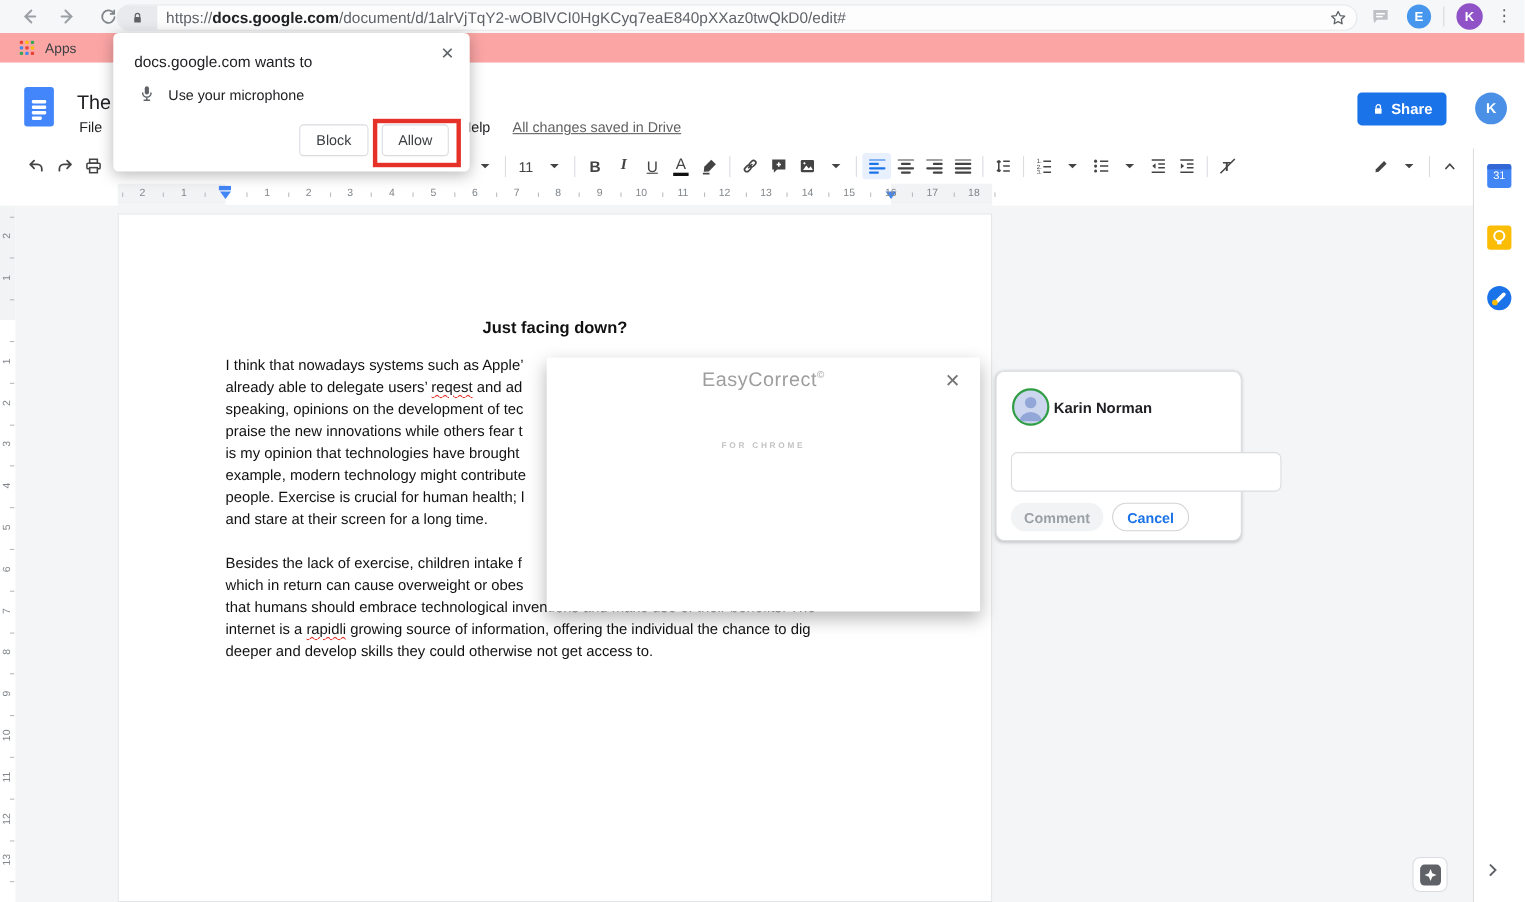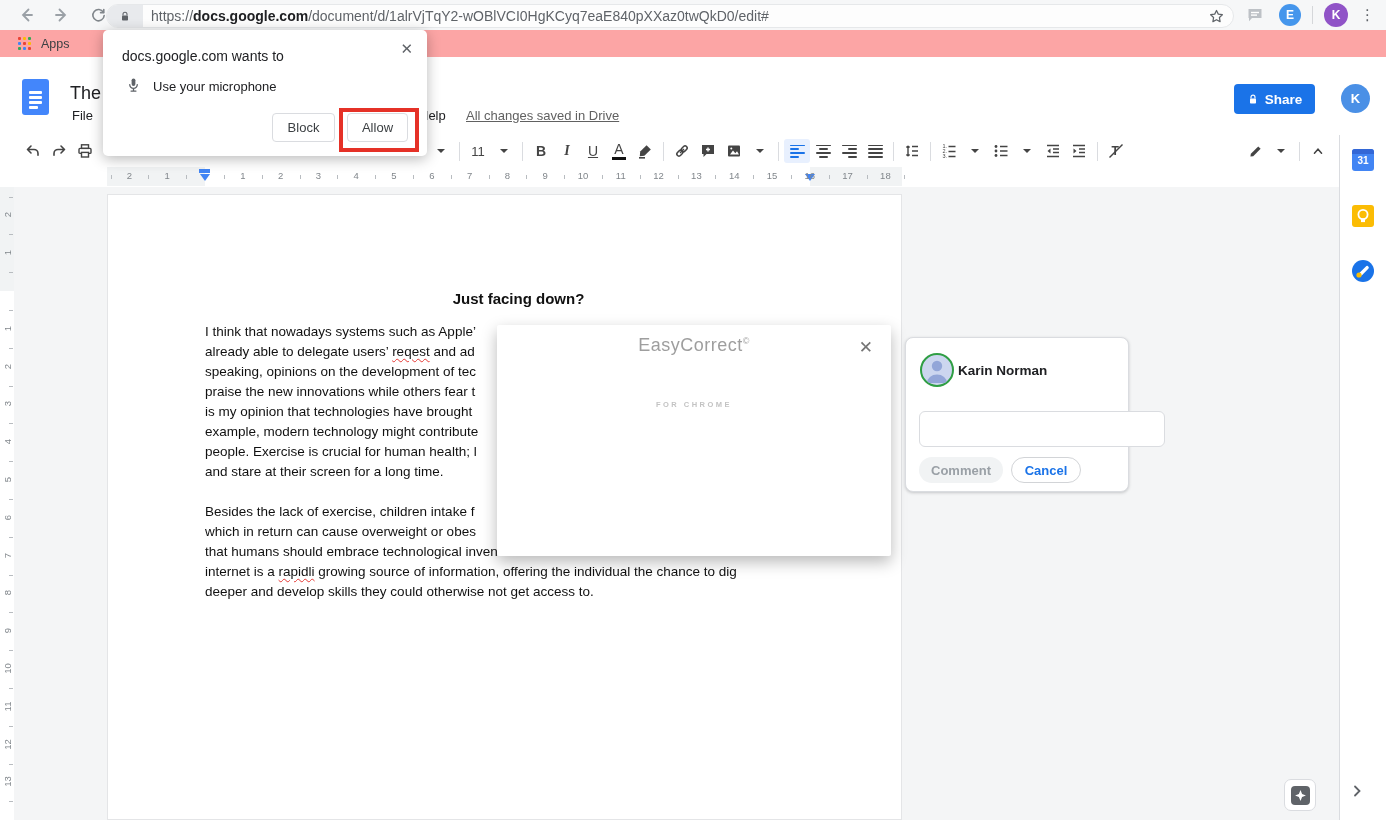--- a/index.html
+++ b/index.html
@@ -58,21 +58,21 @@
   .vn{position:absolute;left:-7px;width:28px;text-align:center;font-size:9.5px;color:#80868b;transform:rotate(-90deg);}
   .vt{position:absolute;left:9px;width:4px;height:1px;background:#b8bcc0;}
   #vruler{left:0;top:187px;width:14px;height:633px;background:#fff;}
   #vruler-top{position:absolute;left:0;top:0;width:14px;height:104px;background:#f1f3f4;}
   .ind-tri{width:0;height:0;border-left:5px solid transparent;border-right:5px solid transparent;border-top:7px solid #4285f4;position:absolute;}
   #firstline-bar{position:absolute;left:199px;top:2px;width:11px;height:4px;background:#4285f4;}
 
   
   #canvas{left:14px;top:187px;width:1325px;height:633px;background:#f4f5f6;}
   #page{position:absolute;left:93px;top:7px;width:795px;height:626px;background:#fff;border:1px solid #e4e5e7;box-sizing:border-box;}
-  #doc-heading{left:107px;top:290px;width:795px;text-align:center;font-size:15px;font-weight:700;color:#111;padding-left:14px;}
+  #doc-heading{left:107px;top:290px;width:795px;text-align:center;font-size:15px;font-weight:700;color:#111;}
   .dl{position:absolute;left:205px;width:620px;height:20px;font-size:13.5px;color:#111;white-space:pre;}
   .sq{text-decoration:underline wavy #e53935;text-decoration-thickness:1px;text-underline-offset:2px;margin-top:12px;}
 
   
   #ec-dialog{left:497px;top:325px;width:394px;height:231px;background:#fff;border-radius:2px;box-shadow:0 6px 16px rgba(0,0,0,.28);}
   #ec-brand{position:absolute;left:0;top:10px;width:100%;text-align:center;font-size:18px;font-weight:400;color:#9e9e9e;letter-spacing:.5px;}
   #ec-sub{position:absolute;left:0;top:30px;width:100%;text-align:center;font-size:7.5px;letter-spacing:2.5px;color:#c3c3c3;font-weight:700;margin-top:45px;}
   #ec-close{position:absolute;right:18px;top:12px;font-size:17px;color:#757575;}
   #ec-band{position:absolute;left:0;top:45px;width:100%;height:88px;background:#ededed;}
   #rec-ring{position:absolute;left:9px;top:3px;width:76px;height:76px;border:3px solid #e53935;border-radius:50%;background:#fff;display:flex;align-items:center;justify-content:center;}
@@ -87,21 +87,21 @@
   #comment-author{position:absolute;left:52px;top:25px;font-size:13.5px;font-weight:600;color:#202124;}
   #comment-input{position:absolute;left:13px;top:73px;width:246px;height:36px;border:1px solid #dadce0;border-radius:6px;background:#fff;box-sizing:border-box;}
   #comment-submit{position:absolute;left:13px;top:119px;width:84px;height:26px;background:#f1f3f4;border-radius:13px;display:flex;align-items:center;justify-content:center;font-size:13px;font-weight:600;color:#9aa0a6;}
   #comment-cancel{position:absolute;left:105px;top:119px;width:70px;height:26px;background:#fff;border:1px solid #d2d4d7;border-radius:13px;display:flex;align-items:center;justify-content:center;font-size:13px;font-weight:700;color:#1a73e8;box-sizing:border-box;}
 
   
   #side-panel{left:1339px;top:135px;width:47px;height:685px;background:#fff;border-left:1px solid #dadce0;box-sizing:border-box;}
   .sp-icon{position:absolute;left:12px;width:22px;height:22px;}
   #calendar-icon{top:14px;background:#4285f4;border-radius:3px;overflow:hidden;}
   #calendar-icon .strip{position:absolute;top:0;left:0;width:100%;height:5px;background:#3367d6;}
-  #calendar-icon .d{position:absolute;left:0;top:6px;width:100%;text-align:center;color:#fff;font-size:10px;font-weight:700;}
+  #calendar-icon .d{position:absolute;left:0;top:6px;width:100%;text-align:center;color:#fff;font-size:10px;font-weight:400;}
   #keep-icon{top:70px;background:#fbbc04;border-radius:3px;}
   #tasks-icon{top:125px;background:#1a73e8;border-radius:50%;}
   #panel-chevron{left:1348px;top:782px;width:18px;height:18px;}
   #explore-btn{left:1284px;top:779px;width:32px;height:32px;background:#fff;border:1px solid #dadce0;border-radius:7px;display:flex;align-items:center;justify-content:center;box-sizing:border-box;}
   #explore-glyph{width:19px;height:19px;background:#5f6368;border-radius:4px;display:flex;align-items:center;justify-content:center;}
 
   
   #perm-popup{left:103px;top:30px;width:324px;height:126px;background:#fff;border-radius:5px;box-shadow:0 3px 14px rgba(0,0,0,.28);}
   #perm-title{position:absolute;left:19px;top:18px;font-size:14px;color:#202124;}
   #perm-mic{position:absolute;left:22px;top:46px;}

